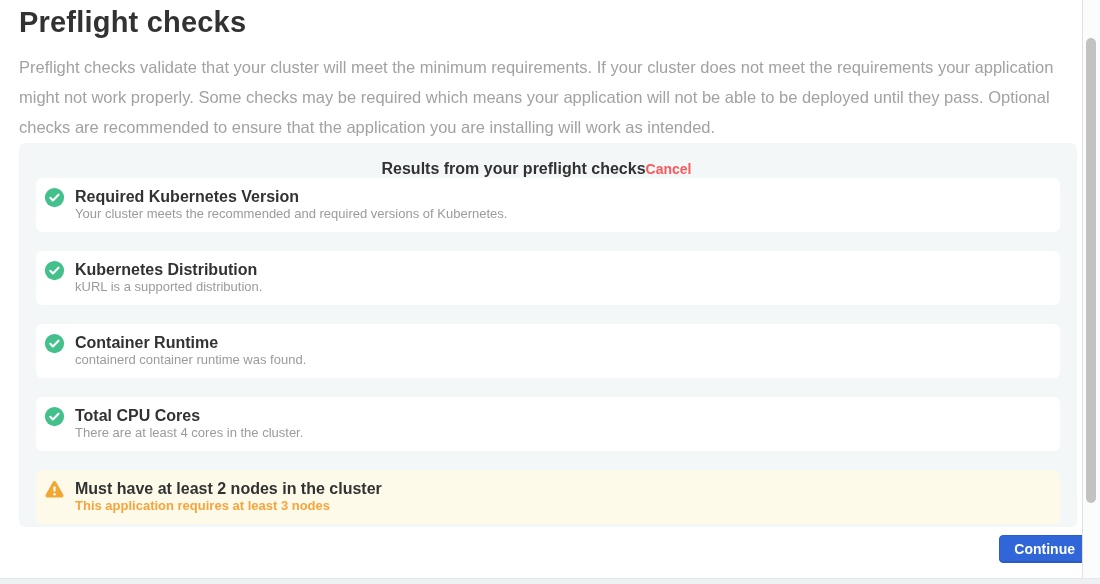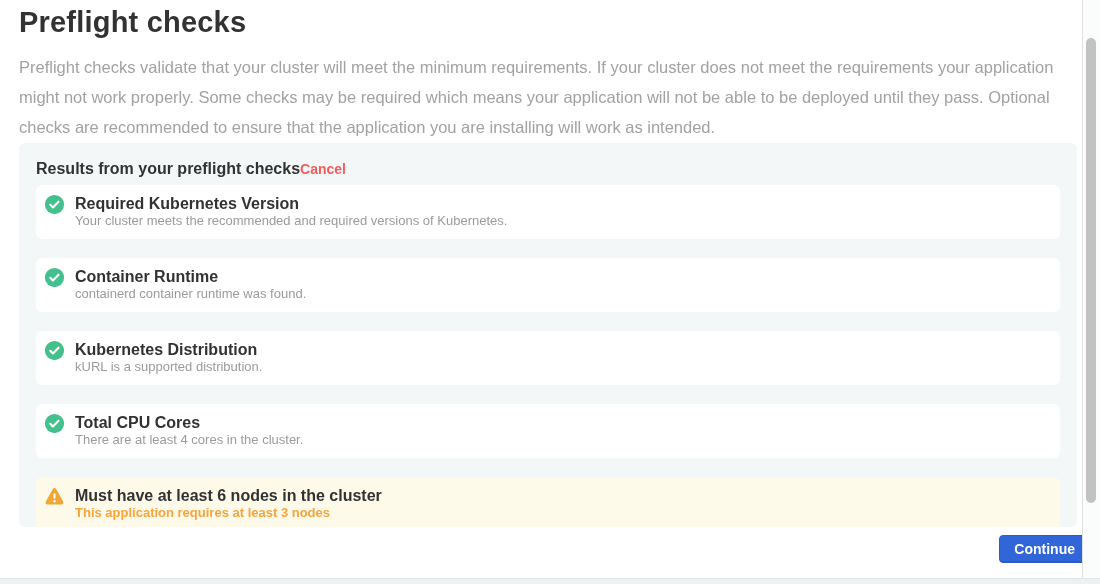--- a/index.html
+++ b/index.html
@@ -36,24 +36,24 @@
     position: absolute;
     left: 19px; top: 143px;
     width: 1058px; height: 384px;
     background: var(--panel-bg, #f3f7f8);
     border-radius: 6px;
     padding: 16px 17px;
     overflow: hidden;
   }
   .panel-header {
     display: flex;
-    justify-content: flex-start;
+    justify-content: center;
     align-items: center;
     padding-right: 23px;
-    margin-bottom: 7px;
+    margin-bottom: 0;
     height: 19px;
   }
   .panel-title {
     font-size: 16px;
     font-weight: bold;
     color: var(--heading-text, #323232);
   }
   .cancel-link {
     font-size: 14px;
     color: var(--cancel-red, #f55b5b);
@@ -168,36 +168,36 @@
 
   <div class="check-card pass">
     <span class="check-icon icon-pass">
       <svg width="21" height="21" viewBox="0 0 24 24">
         <circle cx="12" cy="12" r="11" fill="var(--success-green, #43c08c)"></circle>
         <path d="M7.2 12.4l3 3 6.4-6.6" fill="none" stroke="#ffffff" stroke-width="2.4" stroke-linecap="round" stroke-linejoin="round"></path>
       </svg>
     </span>
 
     <span class="check-body">
+      <span class="check-title" style="display:block">Kubernetes Distribution</span>
+      <span class="check-message" style="display:block">kURL is a supported distribution.</span>
+    </span>
+  </div>
+
+  <div class="check-card pass">
+    <span class="check-icon icon-pass">
+      <svg width="21" height="21" viewBox="0 0 24 24">
+        <circle cx="12" cy="12" r="11" fill="var(--success-green, #43c08c)"></circle>
+        <path d="M7.2 12.4l3 3 6.4-6.6" fill="none" stroke="#ffffff" stroke-width="2.4" stroke-linecap="round" stroke-linejoin="round"></path>
+      </svg>
+    </span>
+
+    <span class="check-body">
       <span class="check-title" style="display:block">Container Runtime</span>
       <span class="check-message" style="display:block">containerd container runtime was found.</span>
-    </span>
-  </div>
-
-  <div class="check-card pass">
-    <span class="check-icon icon-pass">
-      <svg width="21" height="21" viewBox="0 0 24 24">
-        <circle cx="12" cy="12" r="11" fill="var(--success-green, #43c08c)"></circle>
-        <path d="M7.2 12.4l3 3 6.4-6.6" fill="none" stroke="#ffffff" stroke-width="2.4" stroke-linecap="round" stroke-linejoin="round"></path>
-      </svg>
-    </span>
-
-    <span class="check-body">
-      <span class="check-title" style="display:block">Kubernetes Distribution</span>
-      <span class="check-message" style="display:block">kURL is a supported distribution.</span>
     </span>
   </div>
 
   <div class="check-card pass">
     <span class="check-icon icon-pass">
       <svg width="21" height="21" viewBox="0 0 24 24">
         <circle cx="12" cy="12" r="11" fill="var(--success-green, #43c08c)"></circle>
         <path d="M7.2 12.4l3 3 6.4-6.6" fill="none" stroke="#ffffff" stroke-width="2.4" stroke-linecap="round" stroke-linejoin="round"></path>
       </svg>
     </span>
@@ -211,21 +211,21 @@
   <div class="check-card warn">
 
     <span class="check-icon icon-warn">
       <svg width="21" height="21" viewBox="0 0 24 24">
         <path d="M13.85 3.3c-.8-1.45-2.9-1.45-3.7 0L1.95 17.9c-.78 1.4.23 3.1 1.85 3.1h16.4c1.62 0 2.63-1.7 1.85-3.1L13.85 3.3z" fill="var(--warning-orange, #f2a634)"></path>
         <rect x="10.85" y="8.3" width="2.3" height="6.4" rx="1.15" fill="#ffffff"></rect>
         <circle cx="12" cy="17.4" r="1.35" fill="#ffffff"></circle>
       </svg>
     </span>
     <span class="check-body">
-      <span class="check-title" style="display:block">Must have at least 6 nodes in the cluster</span>
+      <span class="check-title" style="display:block">Must have at least 2 nodes in the cluster</span>
       <span class="check-message" style="display:block">This application requires at least 3 nodes</span>
     </span>
   </div>
 </div>
 </section>
 
 <button class="continue-button">Continue</button>
 
 <div class="bottom-strip"></div>
 

